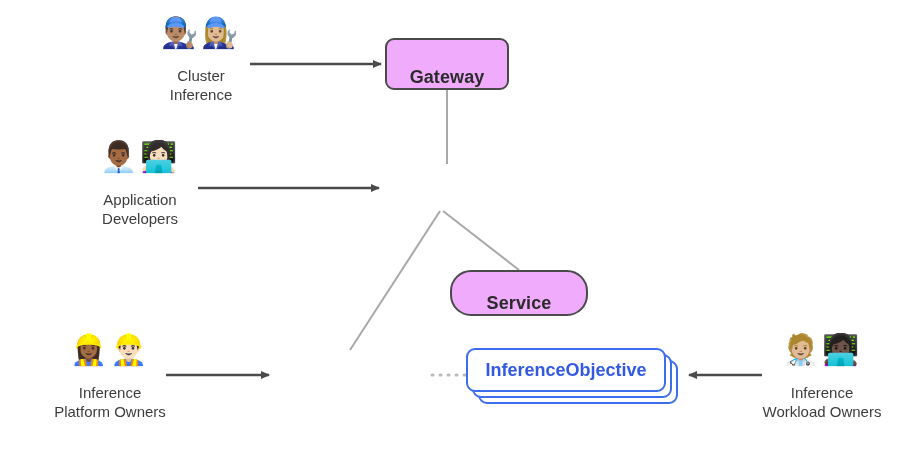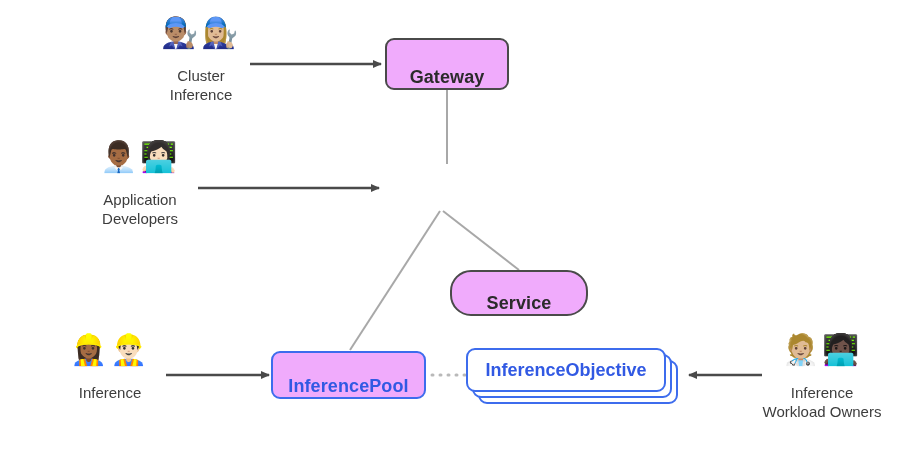--- a/index.html
+++ b/index.html
@@ -128,23 +128,20 @@
 
   <div class="node" style="left:385px; top:38px; width:124px; height:52px;">
     <span>Gateway</span>
   </div>
 
 
   <div class="node" style="left:450px; top:270px; width:138px; height:46px;border-radius:21px;">
     <span>Service</span>
   </div>
 
-  <div class="node blue" style="left:271px; top:351px; width:155px; height:48px;">
-    <span>InferencePool</span>
-  </div>
 
   <div class="stack" style="left:466px; top:348px; width:220px; height:60px;">
     <div class="layer l3" style="width:200px; height:44px;"></div>
     <div class="layer l2" style="width:200px; height:44px;"></div>
     <div class="layer l1" style="width:200px; height:44px;"></div>
     <div class="label" style="width:200px; height:44px;">
       <span>InferenceObjective</span>
     </div>
   </div>
 
@@ -161,20 +158,21 @@
     <div class="caption">
       <div>Application</div>
       <div>Developers</div>
     </div>
   </div>
 
   <div class="actor" style="left:28px; top:333px; width:164px;">
     <div class="emojis">👷🏾‍♀️👷🏻‍♂️</div>
     <div class="caption">
       <div>Inference</div>
+      <div>Platform Owners</div>
     </div>
   </div>
 
   <div class="actor" style="left:738px; top:333px; width:168px;">
     <div class="emojis">🧑🏼‍⚕️👩🏿‍💻</div>
     <div class="caption">
       <div>Inference</div>
       <div>Workload Owners</div>
     </div>
   </div>

